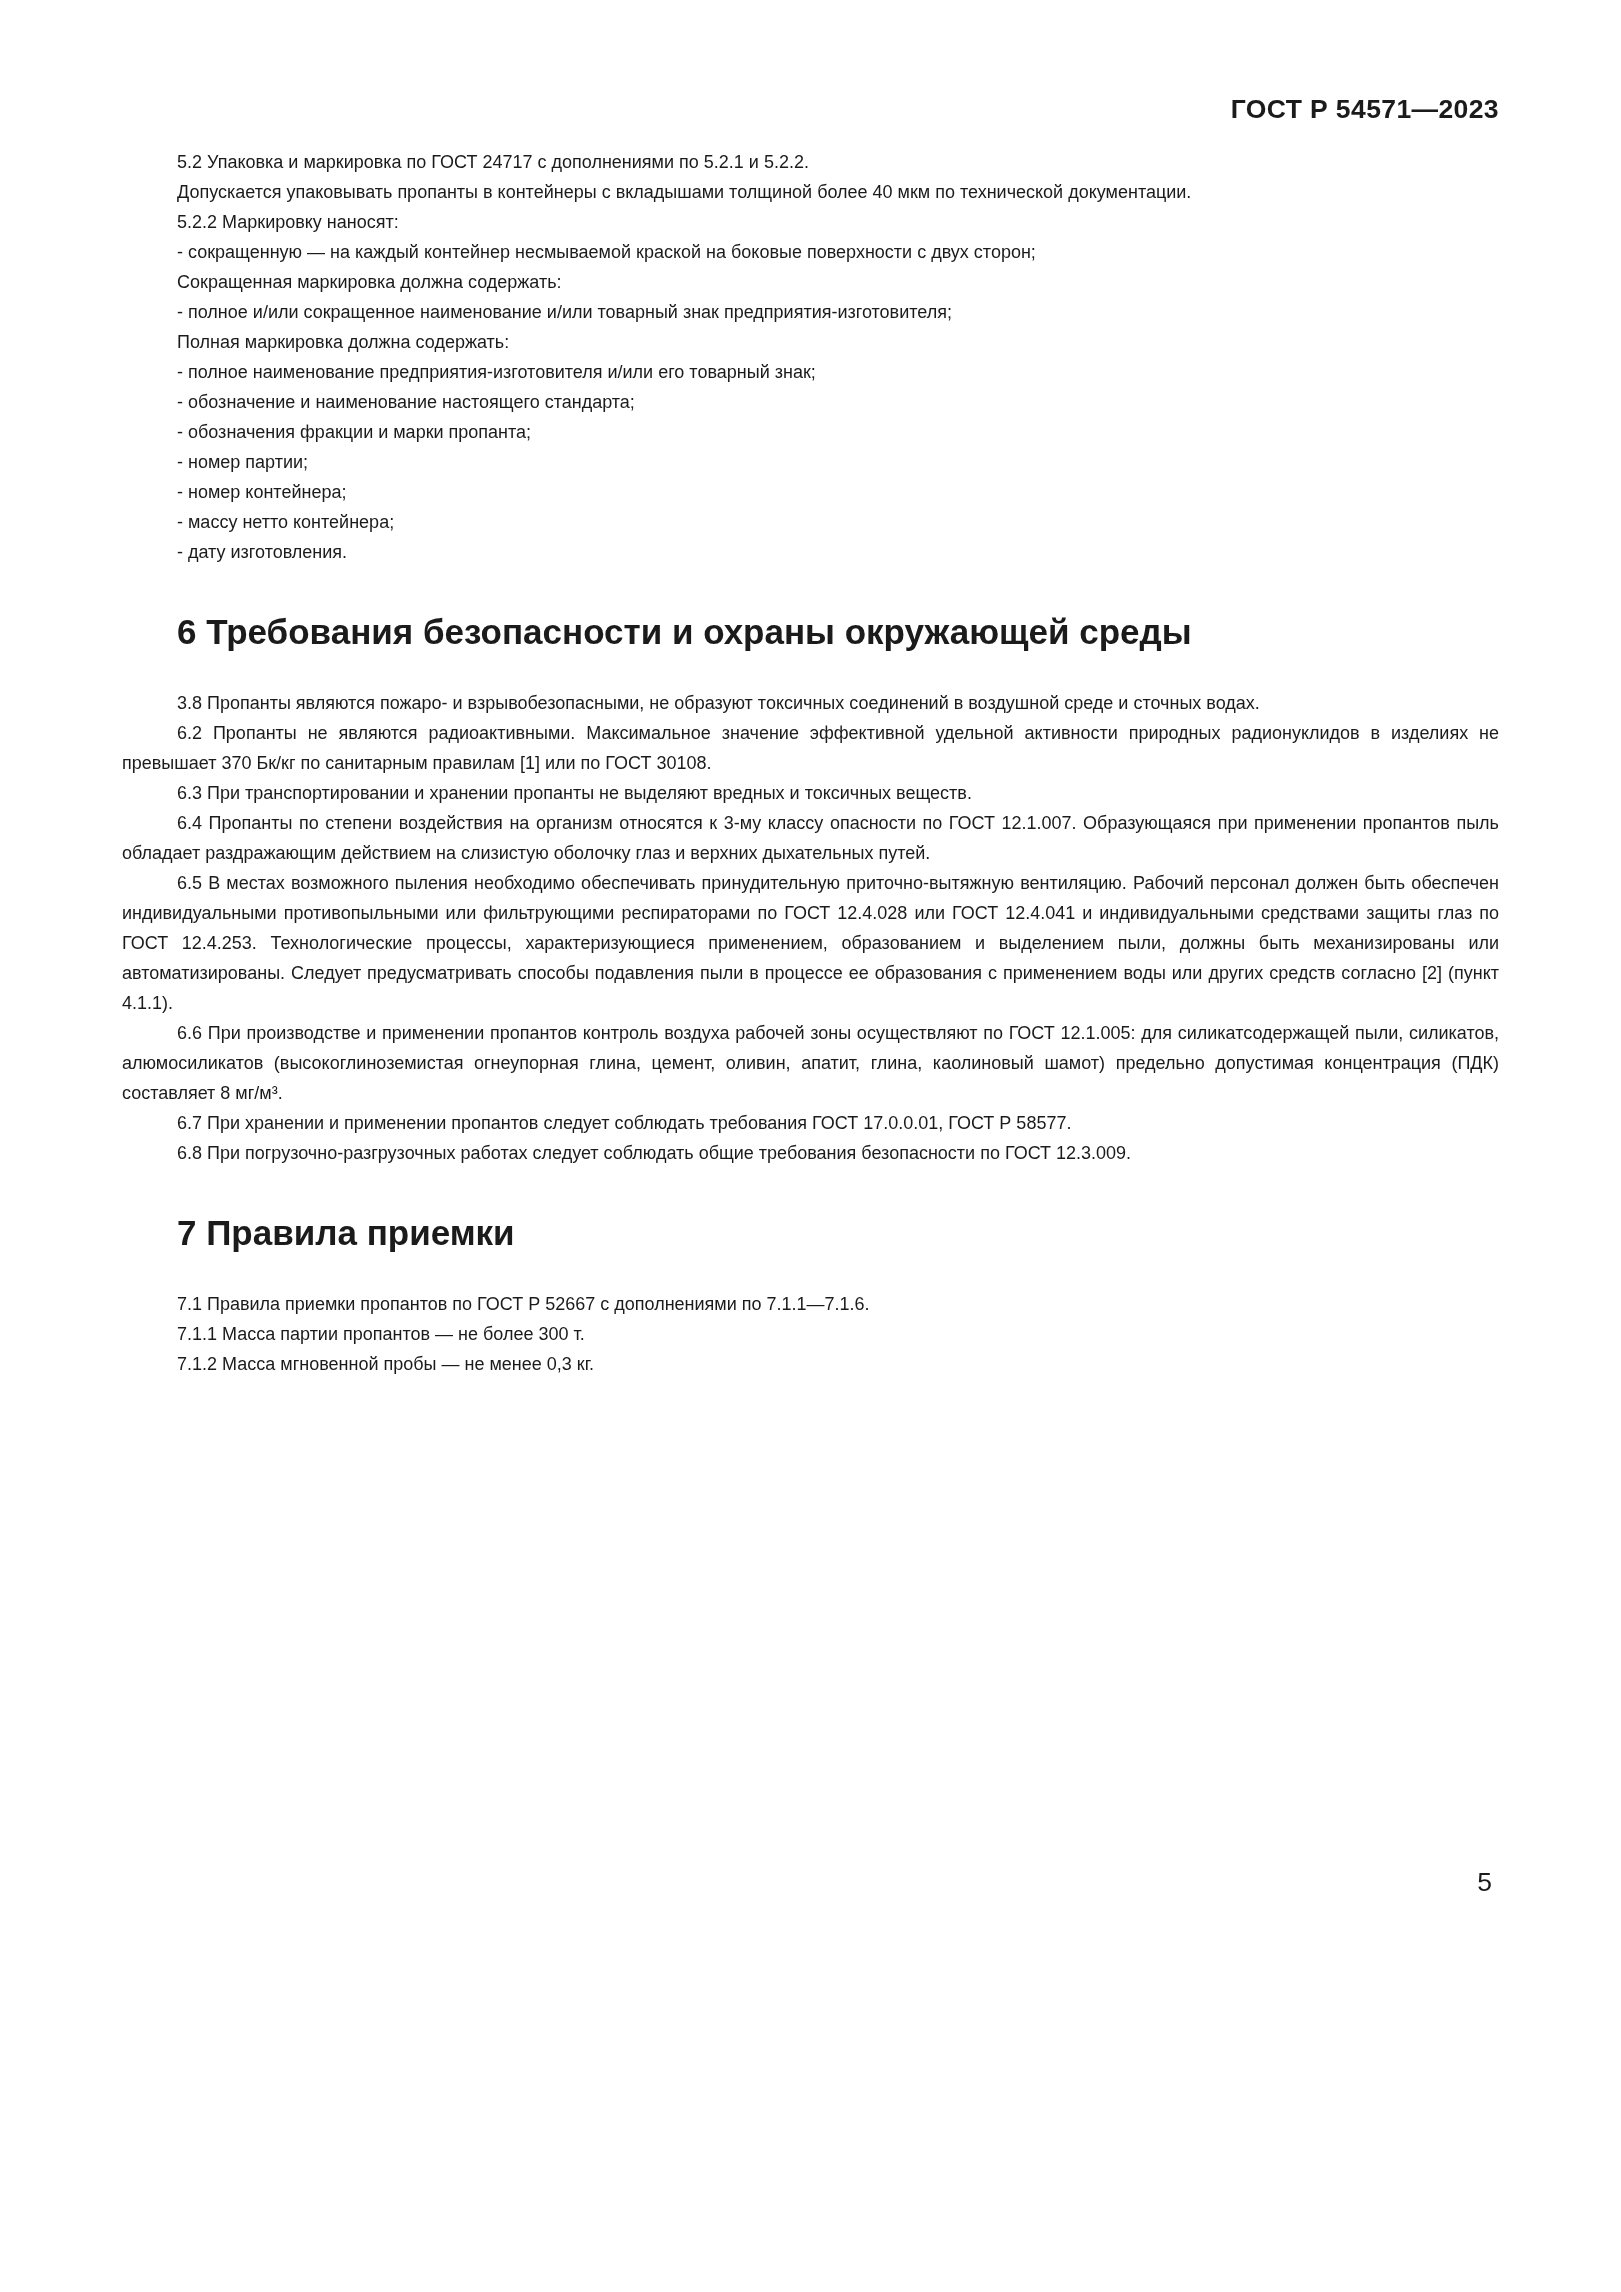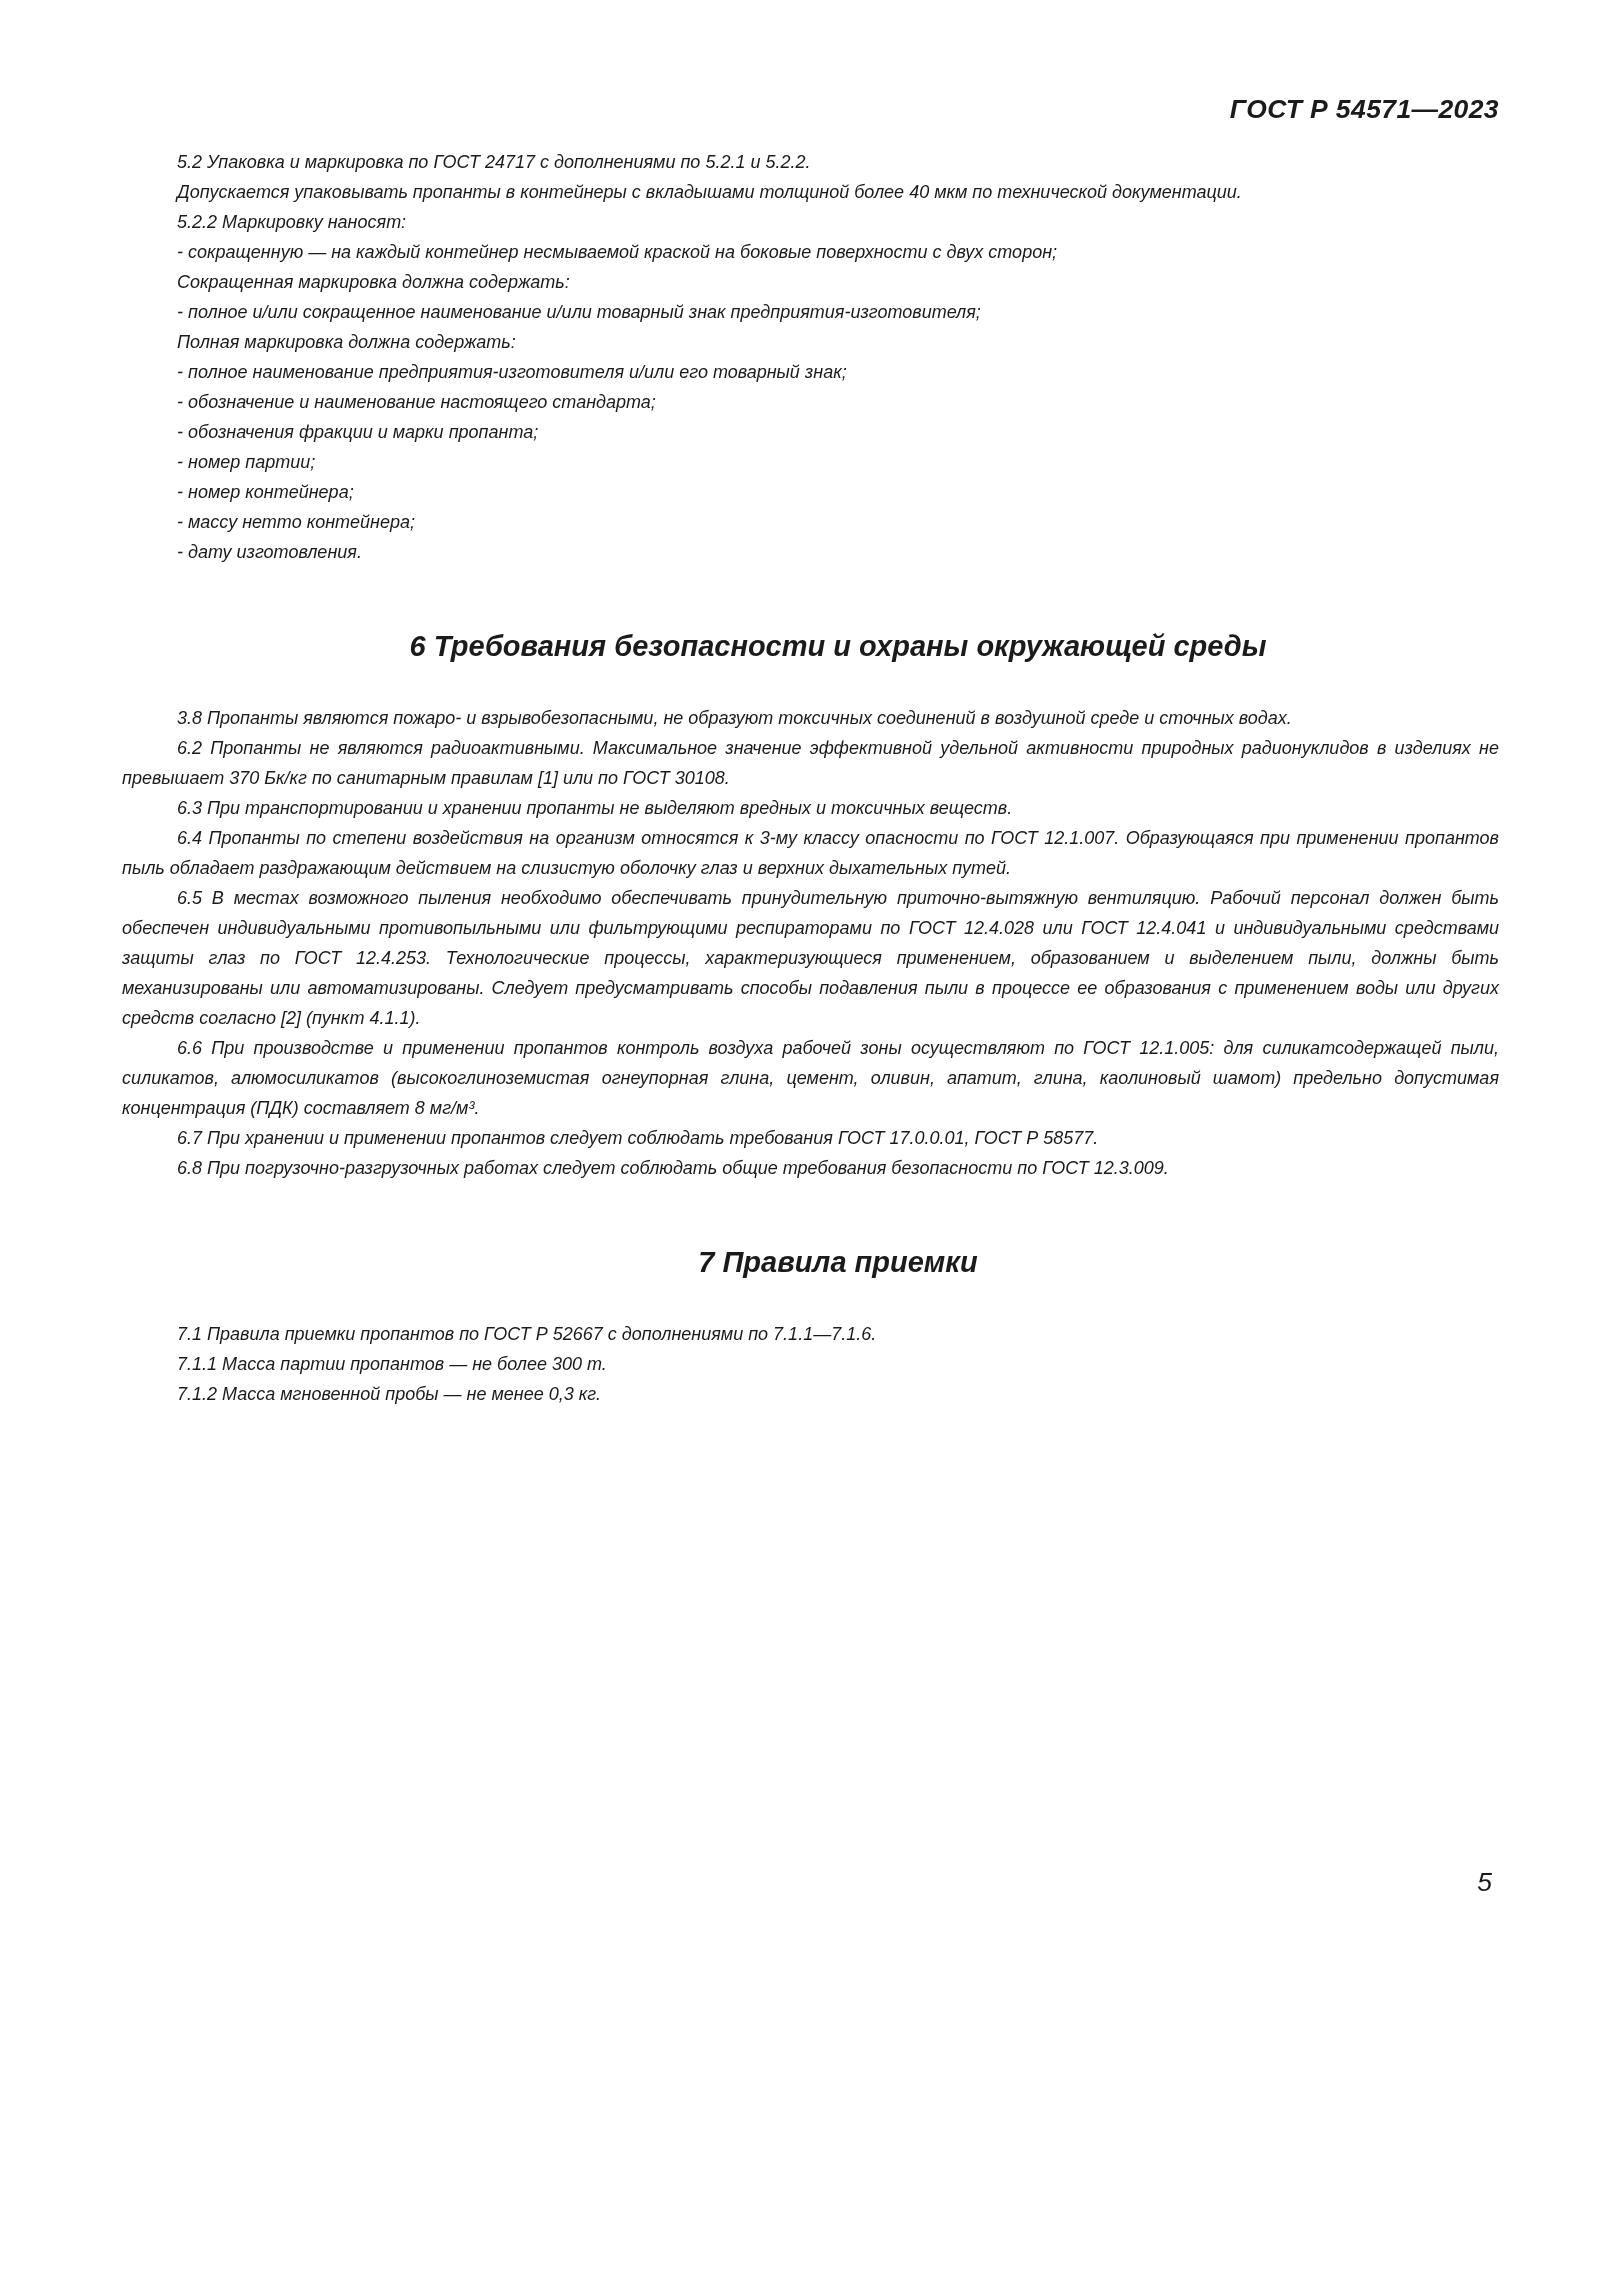--- a/index.html
+++ b/index.html
@@ -6,21 +6,20 @@
   * { margin: 0; padding: 0; box-sizing: border-box; }
   html, body { background: #ffffff; }
   .page {
     position: relative;
     width: 1621px;
     height: 2293px;
     background: #ffffff;
     font-family: "Liberation Sans", "DejaVu Sans", sans-serif;
     color: #1b1b1b;
     overflow: hidden;
-    font-style: italic;
   }
   .doc-header {
     position: absolute;
     top: 94px;
     right: 122px;
     font-size: 26.5px;
     font-weight: bold;
     letter-spacing: 0.4px;
   }
   .doc-body {
@@ -32,26 +31,26 @@
   .para {
     font-size: 18px;
     line-height: 30px;
     text-align: justify;
     text-indent: 55px;
   }
   .list-item {
     
   }
   .section-heading {
-    font-size: 29px;
+    font-size: 35px;
     line-height: 35px;
     font-weight: bold;
     text-indent: 55px;
-    text-align: center;
-    margin-top: 62px;
+    text-align: left;
+    margin-top: 47px;
     margin-bottom: 39px;
   }
   .page-number {
     position: absolute;
     top: 1867px;
     right: 129px;
     font-size: 26.5px;
   }
 </style>
 </head>

